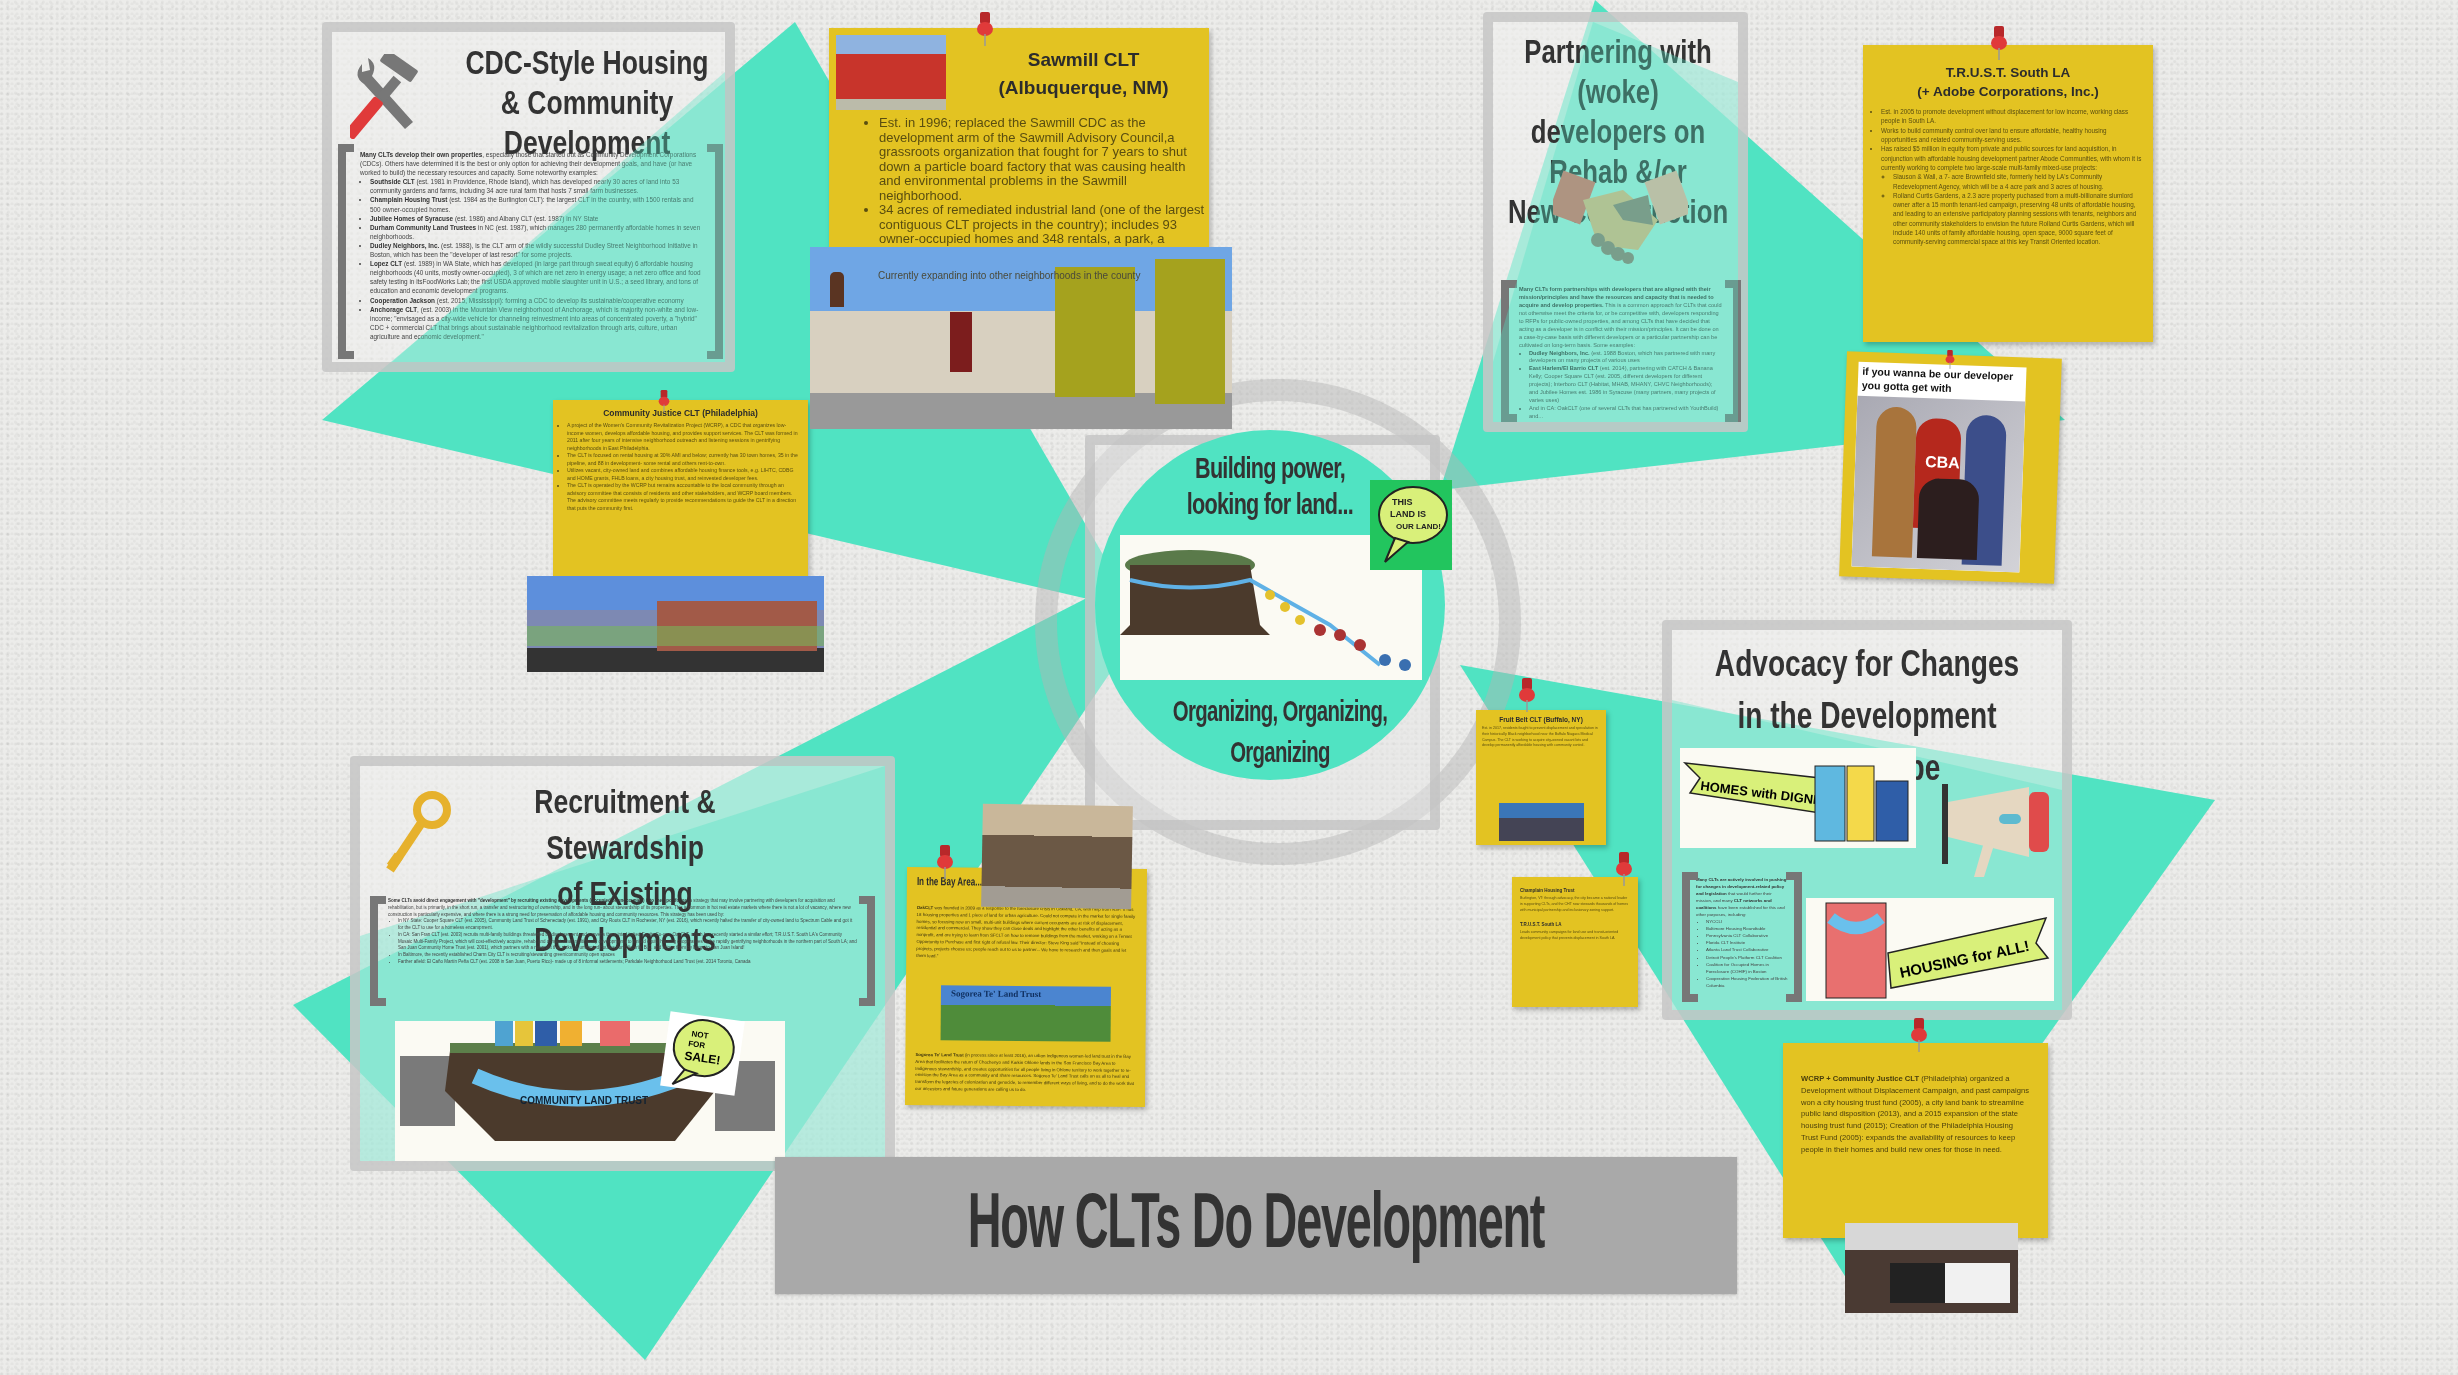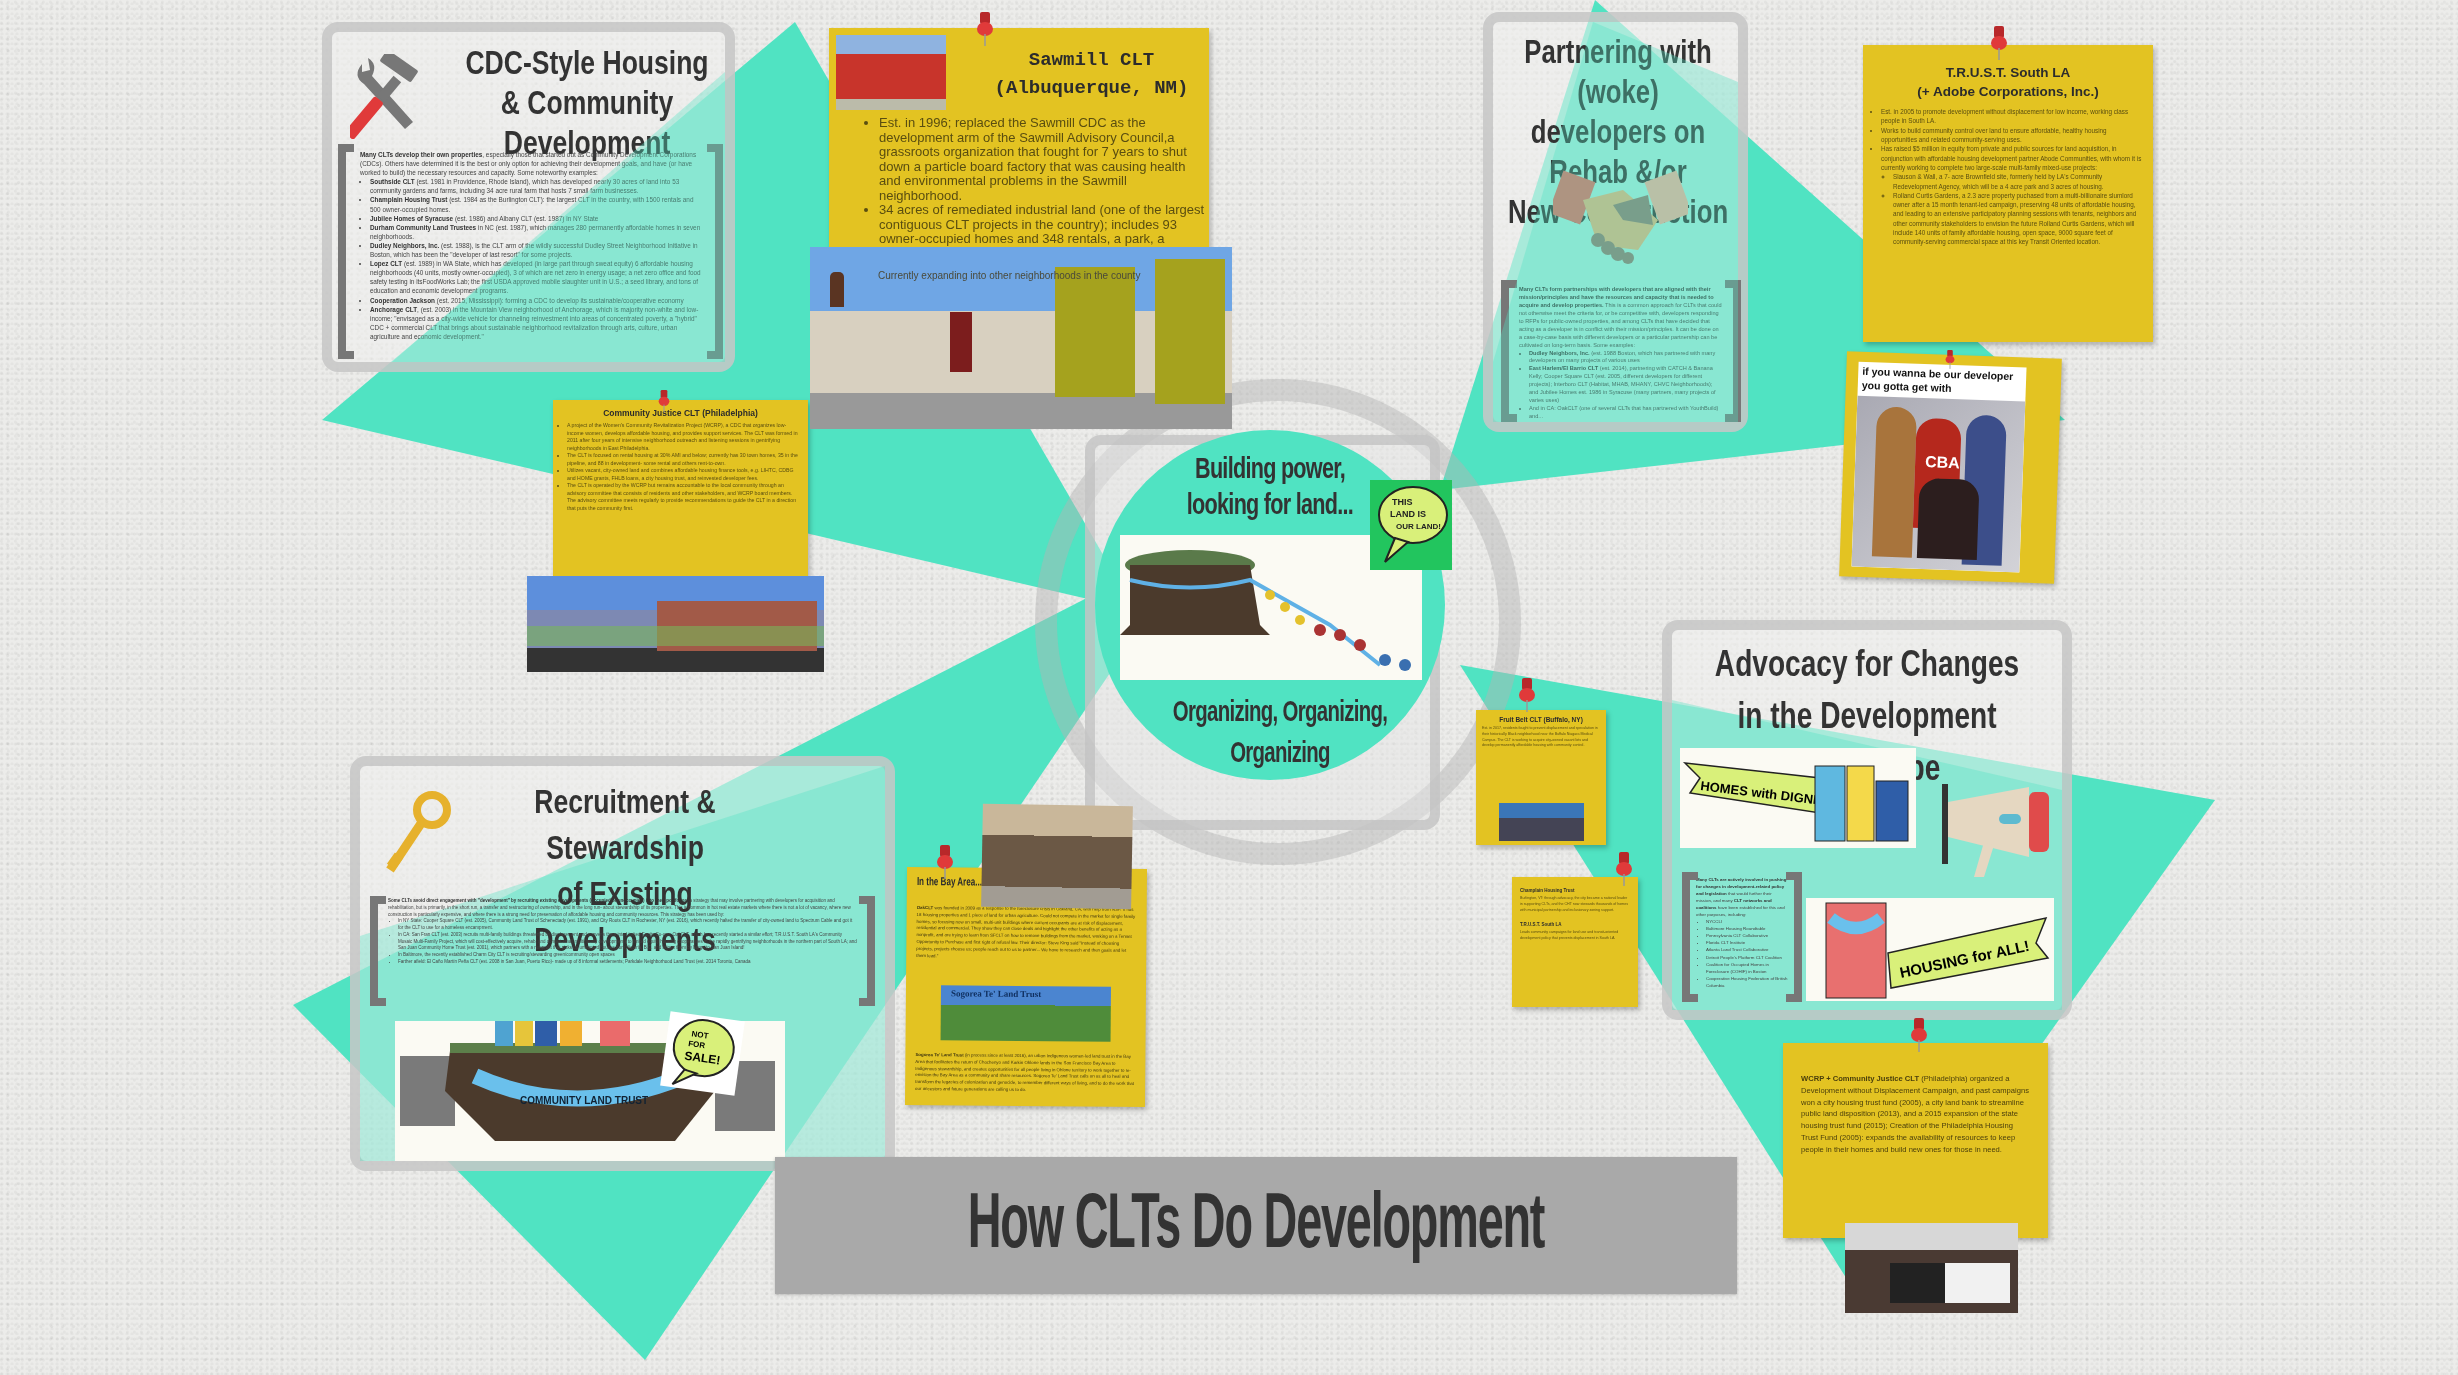--- a/index.html
+++ b/index.html
@@ -14,21 +14,21 @@
     font-family: "Liberation Sans", sans-serif;
     color:#333;
   }
   .bg-shapes { position:absolute; left:0; top:0; width:2458px; height:1375px; z-index:0; }
   .abs { position:absolute; }
   .cond { font-family: "Liberation Sans", sans-serif; font-weight:bold; transform-origin:left top; color:#333; letter-spacing:-1px; }
 
   
   .frame {
     position:absolute; background:rgba(240,240,238,0.55);
-    border:10px solid rgba(190,190,190,0.7); border-radius:16px; box-sizing:border-box; z-index:2;
+    border:10px solid rgba(190,190,190,0.7); border-radius:4px; box-sizing:border-box; z-index:2;
   }
   .frame-title { position:absolute; font-weight:bold; color:#333; text-align:center; line-height:1.18;
     font-family:"Liberation Sans Narrow","Liberation Sans",sans-serif; transform:scaleX(0.78); transform-origin:center top; }
   .bracket-box { position:absolute; box-sizing:border-box; padding:14px 22px; }
   .bracket-box::before, .bracket-box::after {
     content:""; position:absolute; top:0; bottom:0; width:16px; border:8px solid #777; box-sizing:border-box;
   }
   .bracket-box::before { left:0; border-right:none; }
   .bracket-box::after { right:0; border-left:none; }
   .small { font-size:6.4px; line-height:1.42; color:#444; }
@@ -127,21 +127,21 @@
     </ul>
   </div>
 </div>
 
 <svg class="abs" style="left:332px; top:32px; z-index:3; pointer-events:none;" width="393" height="330">
   <polygon points="393,40 393,330 60,330" fill="rgba(80,227,194,0.35)"></polygon>
 </svg>
 
 <div class="note" style="left:829px; top:28px; width:380px; height:228px; padding:0;">
   <div class="img-ph" style="left:7px; top:7px; width:110px; height:75px; background:linear-gradient(#8fb3e0 0 25%, #c8342b 25% 85%, #bba 85%);"></div>
-  <div class="note-title" style="position:absolute; left:150px; top:18px; width:225px; font-size:19px; line-height:28px;font-family:Liberation Mono, monospace;">
+  <div class="note-title" style="position:absolute; left:142px; top:18px; width:225px; font-size:19px; line-height:28px;">
     <div>Sawmill CLT</div>
     <div>(Albuquerque, NM)</div>
   </div>
   <ul class="note-text" style="position:absolute; left:40px; top:88px; width:330px; margin:0; padding-left:10px; font-size:13px; line-height:14.5px;">
     <li>Est. in 1996; replaced the Sawmill CDC as the development arm of the Sawmill Advisory Council,a grassroots organization that fought for 7 years to shut down a particle board factory that was causing health and environmental problems in the Sawmill neighborhood.</li>
     <li>34 acres of remediated industrial land (one of the largest contiguous CLT projects in the country); includes 93 owner-occupied homes and 348 rentals, a park, a community center, offices, retail space, manufacturing, senior apartments, and live/work spaces for home businesses</li>
     <li style="position:relative; z-index:7;">Currently expanding into other neighborhoods in the county</li>
   </ul>
 </div>
 <div class="img-ph" style="left:810px; top:247px; width:422px; height:182px; background:linear-gradient(#6fa6e5 0 35%, #d8d0c0 35% 80%, #999 80%); z-index:5;">

